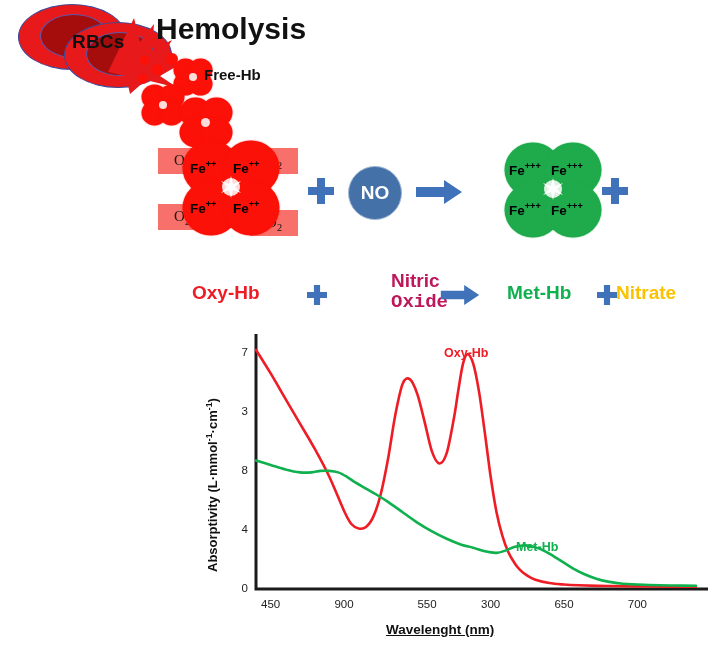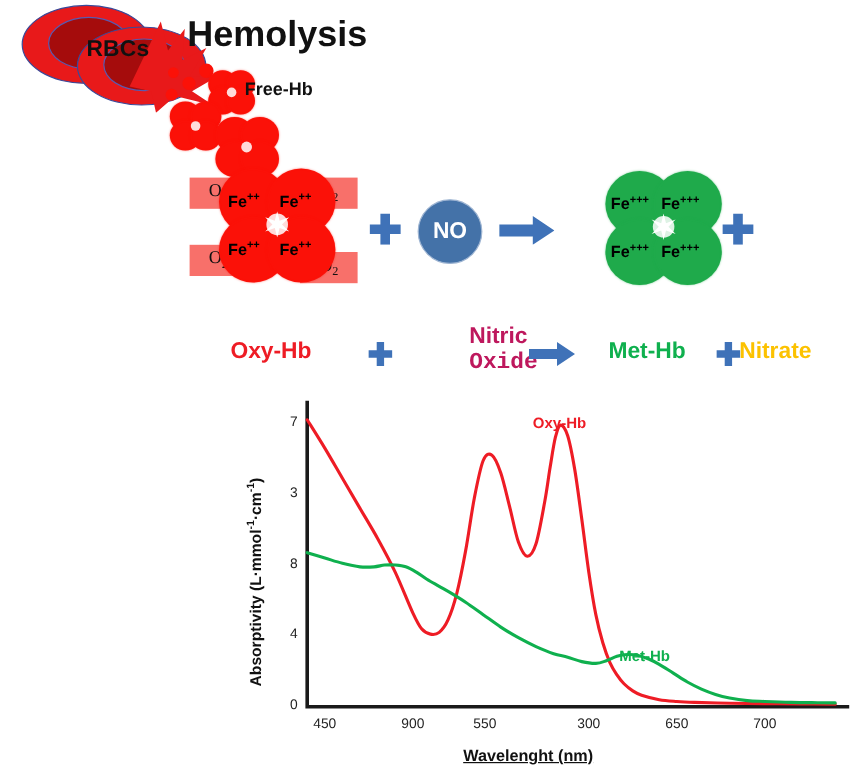--- a/index.html
+++ b/index.html
@@ -220,21 +220,21 @@
   <div id="yticks">
       <div class="ytick" style="left: 38px; top: 260px;">0</div>
       <div class="ytick" style="left: 38px; top: 200.941px;">4</div>
       <div class="ytick" style="left: 38px; top: 141.882px;">8</div>
       <div class="ytick" style="left: 38px; top: 82.8235px;">3</div>
       <div class="ytick" style="left: 38px; top: 23.7647px;">7</div>
     </div>
   <div id="xticks">
       <div class="xtick" style="left: 64.6667px; top: 276px;">450</div>
       <div class="xtick" style="left: 138px; top: 276px;">900</div>
-      <div class="xtick" style="left: 198px; top: 276px;">550</div>
+      <div class="xtick" style="left: 221px; top: 276px;">550</div>
       <div class="xtick" style="left: 284.667px; top: 276px;">300</div>
       <div class="xtick" style="left: 358px; top: 276px;">650</div>
       <div class="xtick" style="left: 431.333px; top: 276px;">700</div>
     </div>
 
   <div class="series-label sl-red" style="left:258px;top:24px;">Oxy-Hb</div>
   <div class="series-label sl-green" style="left:330px;top:218px;">Met-Hb</div>
 </div>
 
 </body></html>

